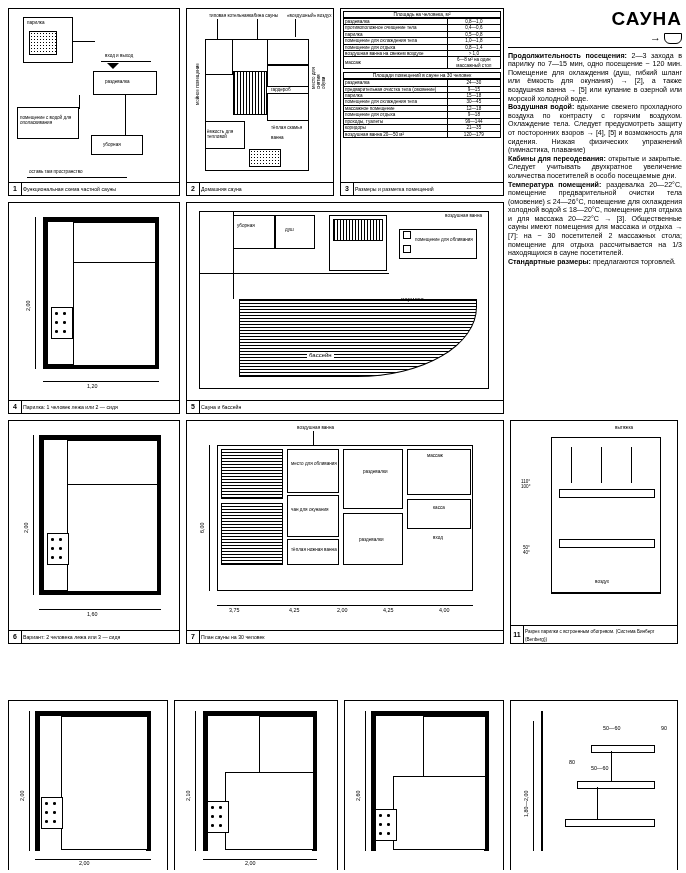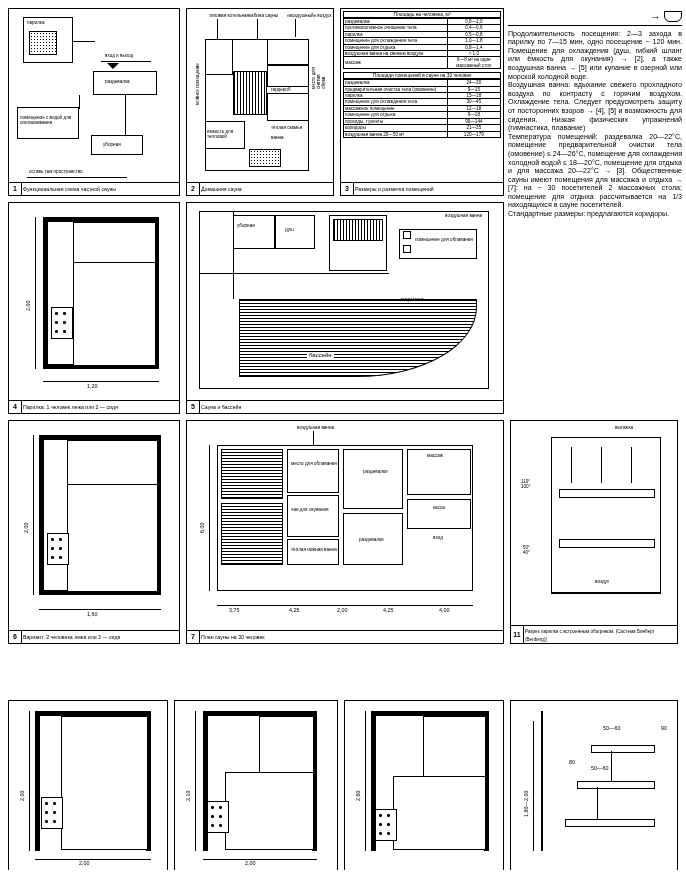--- a/index.html
+++ b/index.html
@@ -11,21 +11,21 @@
   .figcap{position:absolute;left:0;bottom:0;height:13px;width:100%;border-top:1px solid #000;box-sizing:border-box;font-size:5.2px;line-height:13px;padding-left:14px;white-space:nowrap;overflow:hidden;}
   .figcap .num{position:absolute;left:0;top:0;width:12px;height:100%;border-right:1px solid #000;text-align:center;font-size:7px;line-height:12px;font-weight:bold;}
   .inner{position:absolute;left:0;right:0;top:0;bottom:13px;overflow:hidden;}
 
   
   .rightcol{position:absolute;left:508px;top:8px;width:174px;}
   .title{font-size:19px;font-weight:bold;letter-spacing:1px;text-align:right;font-family:"Liberation Sans",sans-serif;}
   .arrowline{font-size:11px;text-align:right;margin-top:1px;}
   .rule{border-top:1.5px solid #000;margin:3px 0 4px 0;}
   .body-text{font-size:7.1px;line-height:8.6px;text-align:justify;}
-  .body-text b{font-weight:normal;}
+  .body-text b{font-weight:bold;}
 
   
   table.t{border-collapse:collapse;font-size:4.6px;width:100%;}
   table.t td{border:0.5px solid #000;padding:0px 1px;line-height:5.4px;}
   .thead{font-size:4.8px;text-align:center;font-weight:normal;}
 
   .lbl{position:absolute;font-size:4.6px;line-height:5px;white-space:nowrap;}
   .dim{position:absolute;font-size:5.4px;}
   .vdim{position:absolute;font-size:5.4px;transform:rotate(-90deg);transform-origin:left top;}
 
@@ -409,26 +409,28 @@
       <div class="dim" style="left:92px;top:24px;">50—60</div>
       <div class="dim" style="left:80px;top:64px;">50—60</div>
       <div class="dim" style="left:58px;top:58px;">80</div>
       <div class="dim" style="left:150px;top:24px;">90</div>
       <div class="vdim" style="left:12px;top:116px;">1,80—2,00</div>
       <div class="vline" style="left:22px;top:20px;height:130px;"></div>
     </div>
   </div>
 
   <div class="rightcol">
+    <div class="title">САУНА</div>
     <div class="arrowline">
       <span>→</span>
       <span style="display:inline-block;width:16px;height:9px;border:1px solid #000;border-radius:0 0 6px 6px;vertical-align:middle;"></span>
     </div>
     <div class="rule"></div>
     <div class="body-text" id="bodytext">
         <div><b>Продолжительность посещения:</b><span> 2—3 захода в парилку по 7—15 мин, одно посещение ~ 120 мин. Помещение для охлаждения (душ, гибкий шланг или ёмкость для окунания) → [2], а также воздушная ванна → [5] или купание в озерной или морской холодной воде.</span></div>
-        <div><b>Воздушная ванна:</b><span> вдыхание свежего прохладного воздуха по контрасту с горячим воздухом. Охлаждение тела. Следует предусмотреть защиту от посторонних взоров → [4], [5] и возможность для сидения. Низкая физических упражнений (гимнастика, плавание)</span></div>
+        <div><b>Воздушная водой:</b><span> вдыхание свежего прохладного воздуха по контрасту с горячим воздухом. Охлаждение тела. Следует предусмотреть защиту от посторонних взоров → [4], [5] и возможность для сидения. Низкая физических упражнений (гимнастика, плавание)</span></div>
+        <div><b>Кабины для переодевания:</b><span> открытые и закрытые. Следует учитывать двухкратное увеличение количества посетителей в особо посещаемые дни.</span></div>
         <div><b>Температура помещений:</b><span> раздевалка 20—22°С, помещение предварительной очистки тела (омовение) ≤ 24—26°С, помещение для охлаждения холодной водой ≤ 18—20°С, помещение для отдыха и для массажа 20—22°С → [3]. Общественные сауны имеют помещения для массажа и отдыха → [7]: на ~ 30 посетителей 2 массажных стола; помещение для отдыха рассчитывается на 1/3 находящихся в сауне посетителей.</span></div>
-        <div><b>Стандартные размеры:</b><span> предлагаются коридоры.</span></div>
+        <div><b>Стандартные размеры:</b><span> предлагаются торговлей.</span></div>
       </div>
   </div>
 
 </div>
 
 </body></html>

